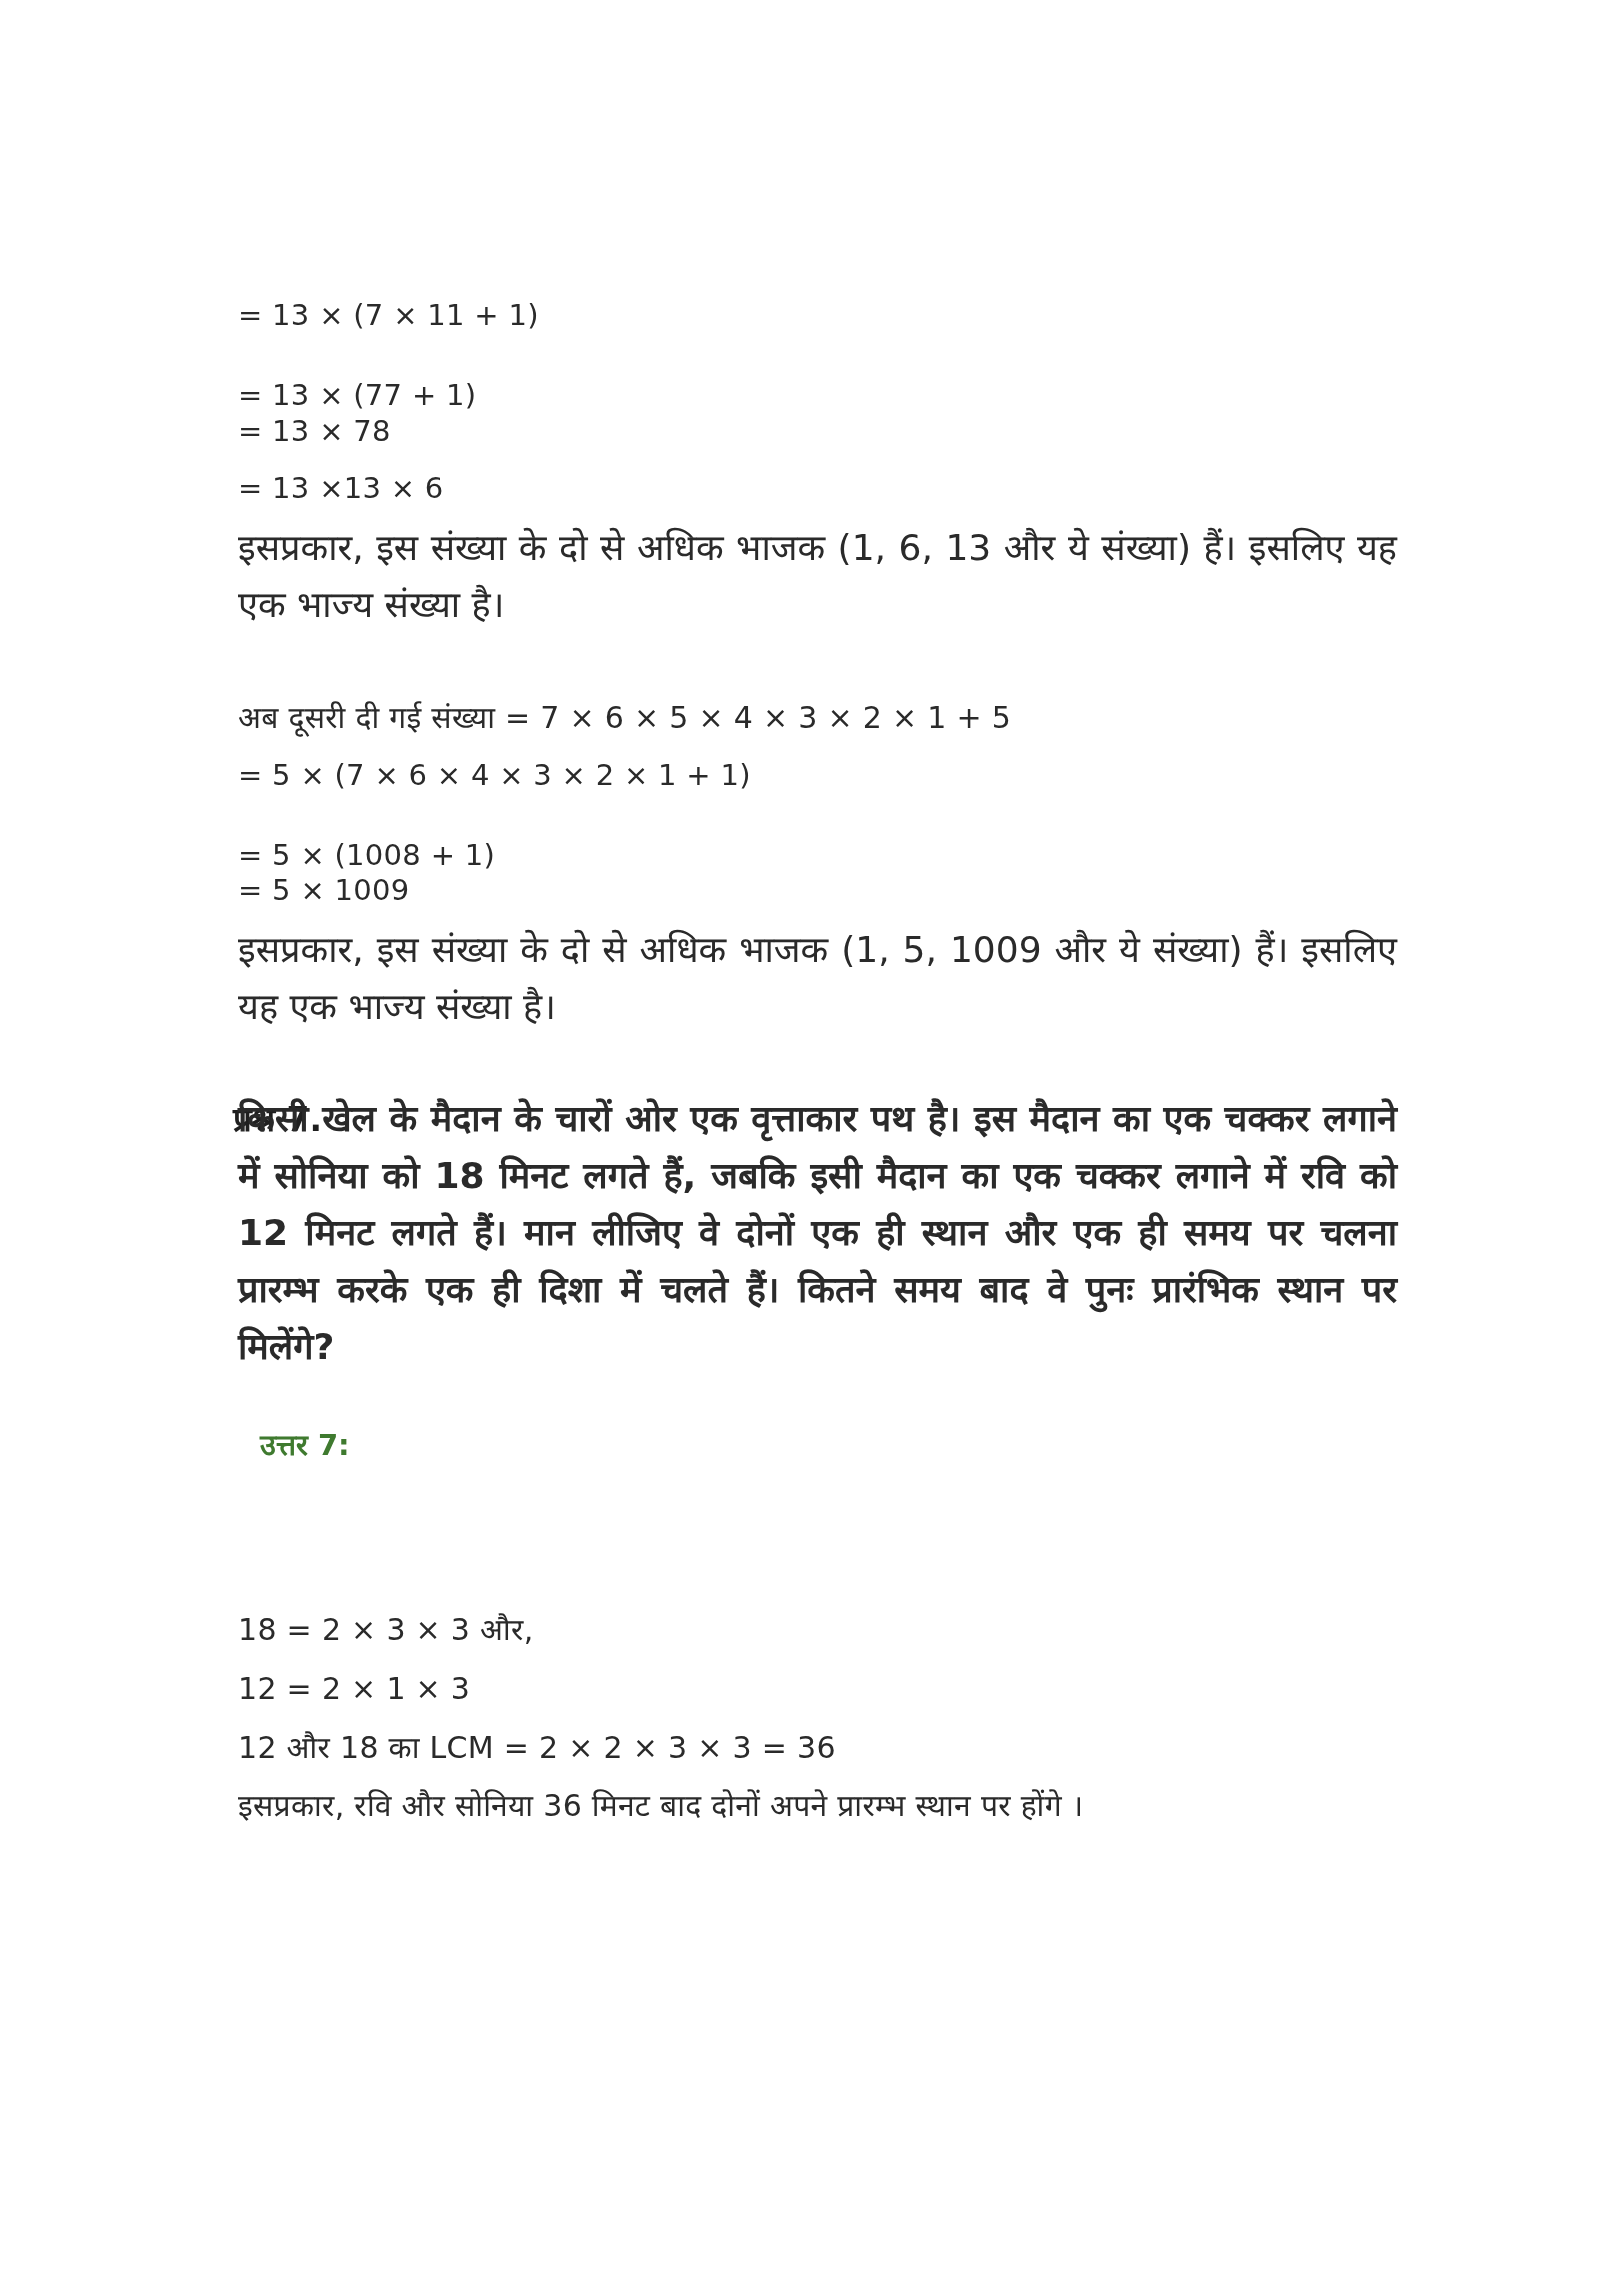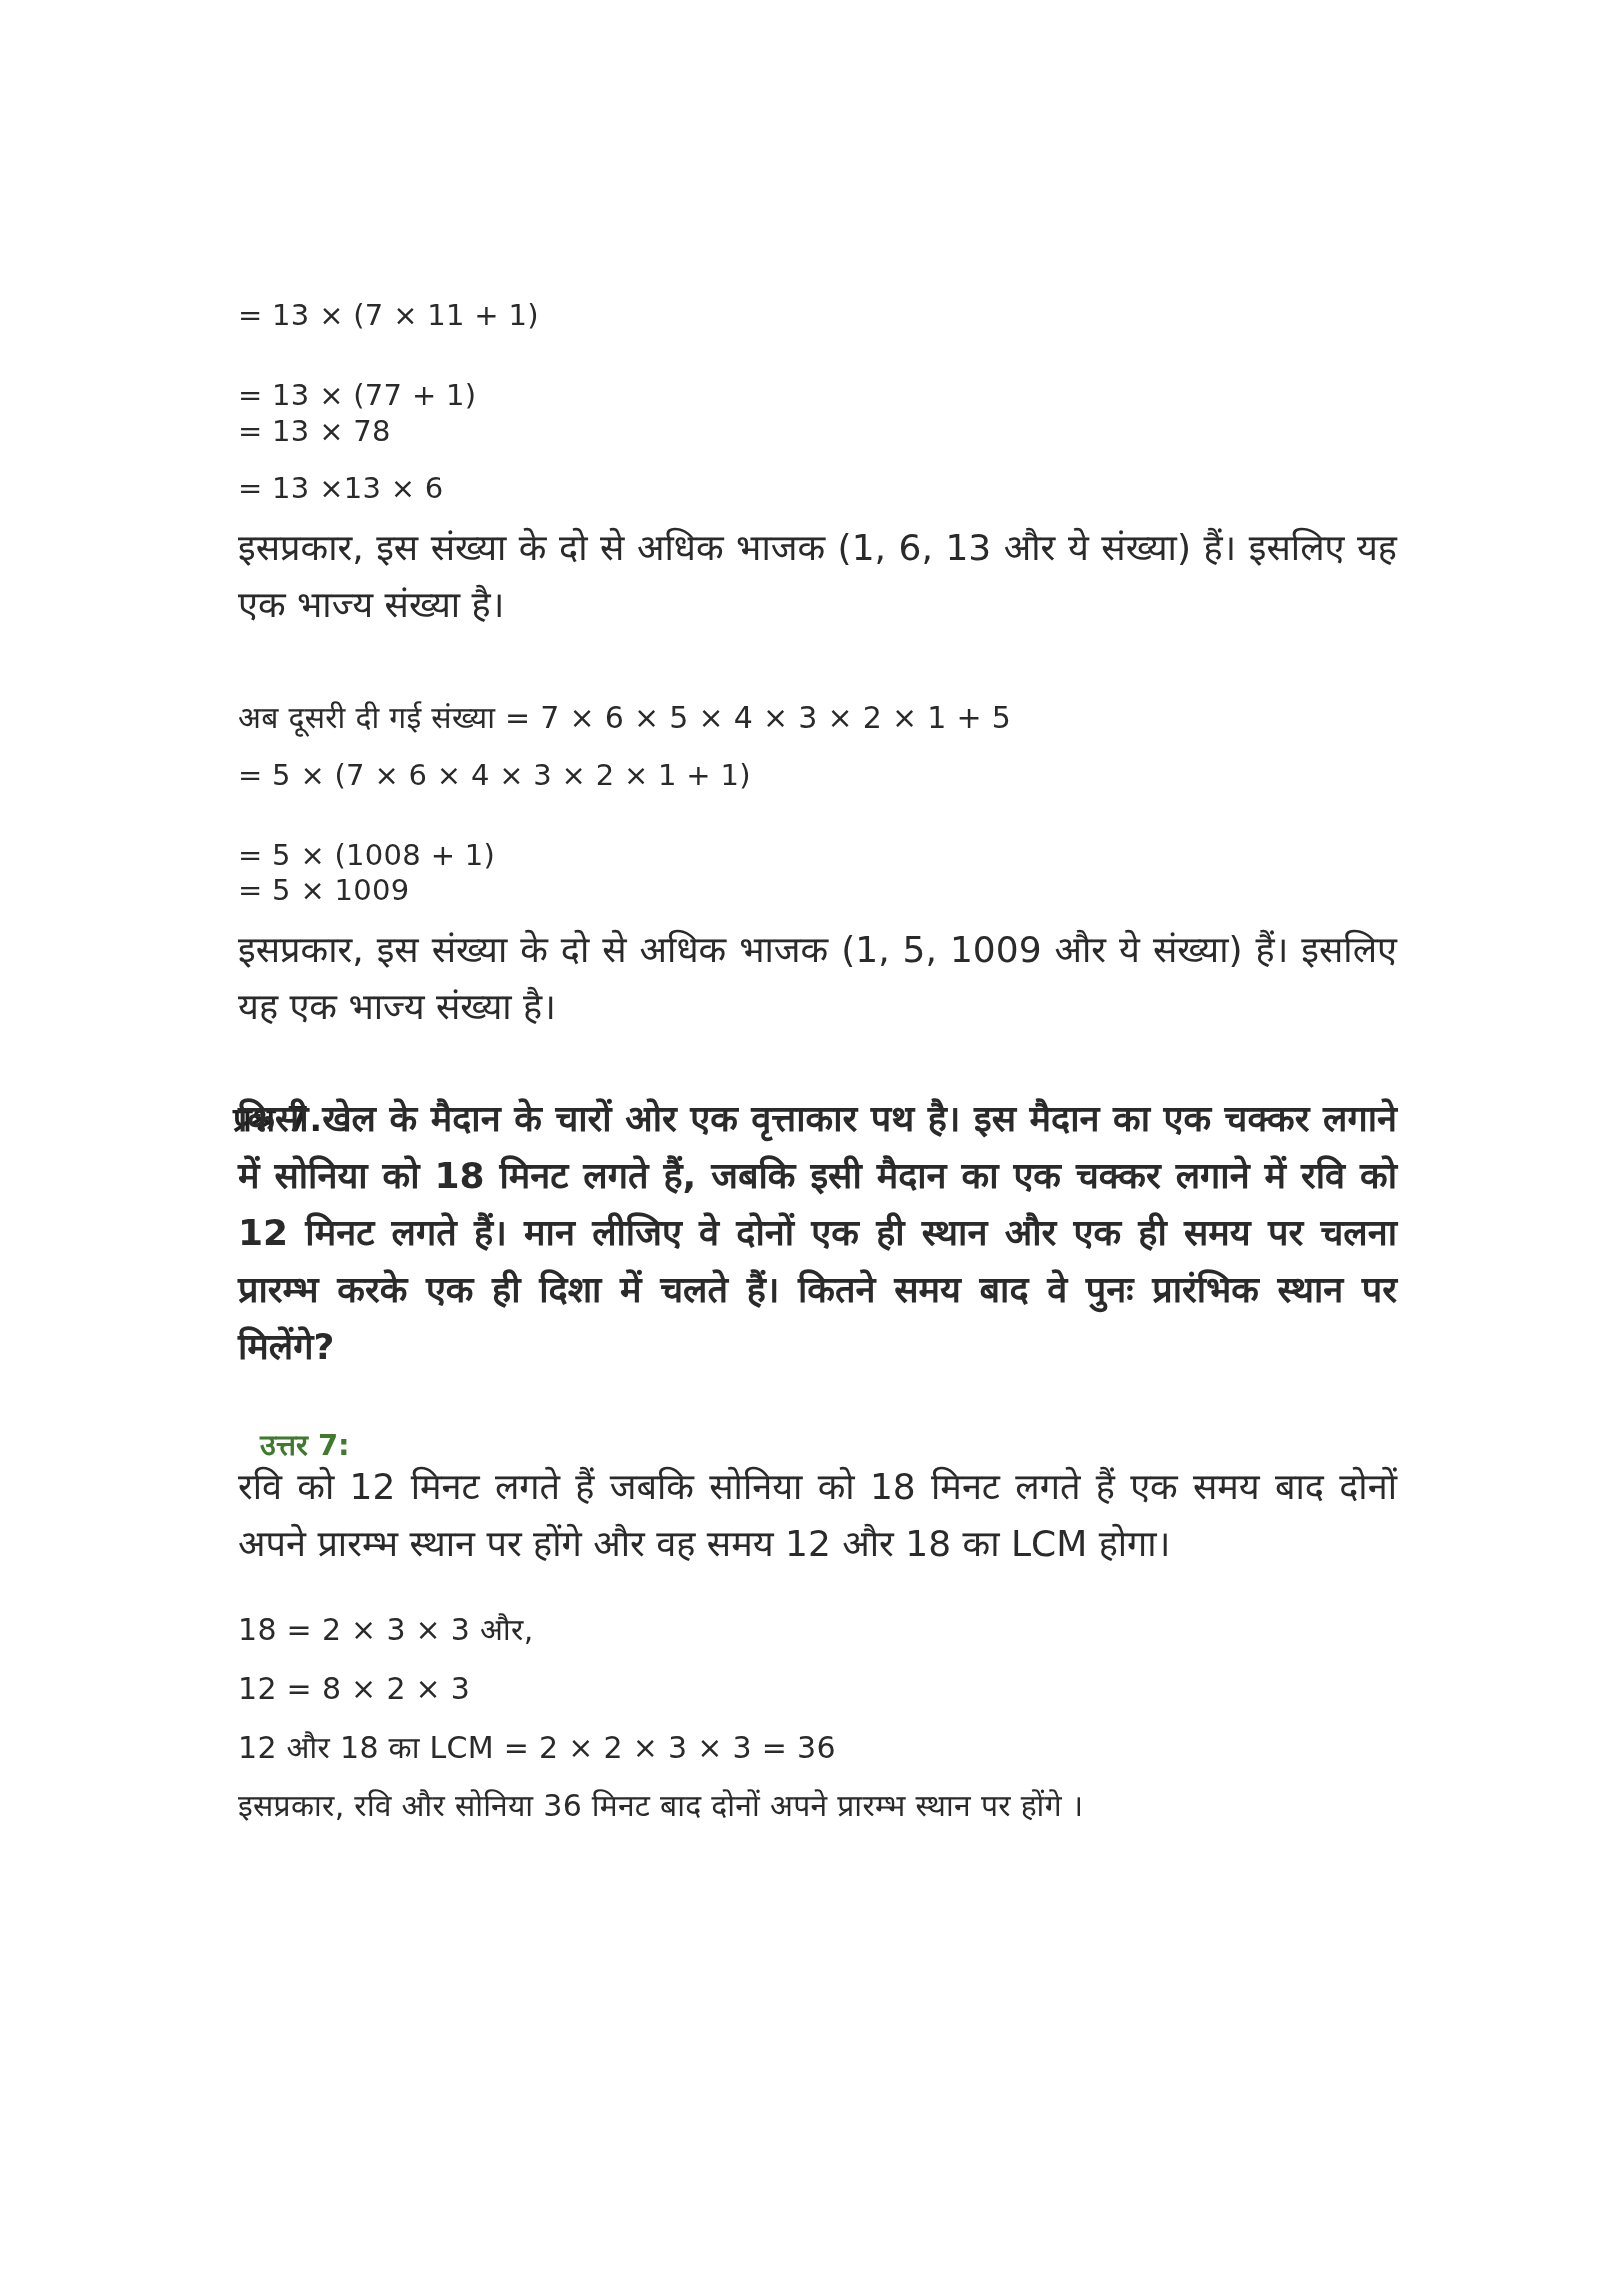--- a/index.html
+++ b/index.html
@@ -76,20 +76,19 @@
   <div class="line" style="top:698px;">अब दूसरी दी गई संख्या = 7 × 6 × 5 × 4 × 3 × 2 × 1 + 5</div>
   <div class="line math" style="top:756px;">= 5 × (7 × 6 × 4 × 3 × 2 × 1 + 1)</div>
   <div class="line math" style="top:814px;margin-top:22px;">= 5 × (1008 + 1)</div>
   <div class="line math" style="top:871px;">= 5 × 1009</div>
   <div class="para" style="top:921px;">इसप्रकार, इस संख्या के दो से अधिक भाजक (1, 5, 1009 और ये संख्या) हैं। इसलिए यह एक भाज्य संख्या है।</div>
 
   <div class="q-heading">प्रश्न 7.</div>
   <div class="para" style="top:1090px;font-weight:bold;">किसी खेल के मैदान के चारों ओर एक वृत्ताकार पथ है। इस मैदान का एक चक्कर लगाने में सोनिया को 18 मिनट लगते हैं, जबकि इसी मैदान का एक चक्कर लगाने में रवि को 12 मिनट लगते हैं। मान लीजिए वे दोनों एक ही स्थान और एक ही समय पर चलना प्रारम्भ करके एक ही दिशा में चलते हैं। कितने समय बाद वे पुनः प्रारंभिक स्थान पर मिलेंगे?</div>
 
   <div class="ans-heading">उत्तर 7:</div>
-  <div class="para" style="top:1458px;">रवि को 12 मिनट लगते हैं जबकि सोनिया को 18 मिनट लगते हैं एक समय बाद दोनों अपने प्रारम्भ स्थान पर होंगे और वह समय 12 और 18 का LCM होगा।</div>
   <div class="line" style="top:1610px;">18 = 2 × 3 × 3 और,</div>
-  <div class="line" style="top:1669px;">12 = 8 × 2 × 3</div>
+  <div class="line" style="top:1669px;">12 = 2 × 1 × 3</div>
   <div class="line" style="top:1728px;">12 और 18 का LCM = 2 × 2 × 3 × 3 = 36</div>
   <div class="line" style="top:1786px;">इसप्रकार, रवि और सोनिया 36 मिनट बाद दोनों अपने प्रारम्भ स्थान पर होंगे ।</div>
 
 </div>
 
 
 </body></html>

